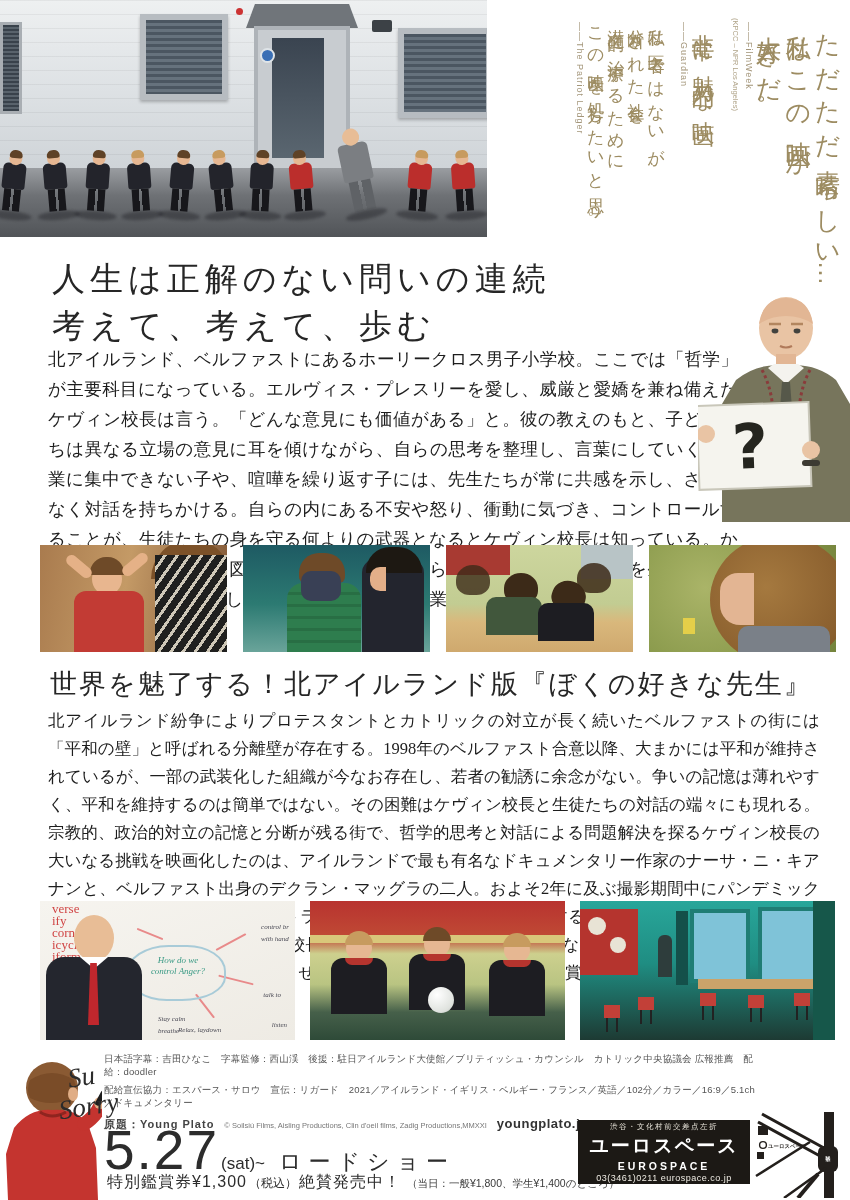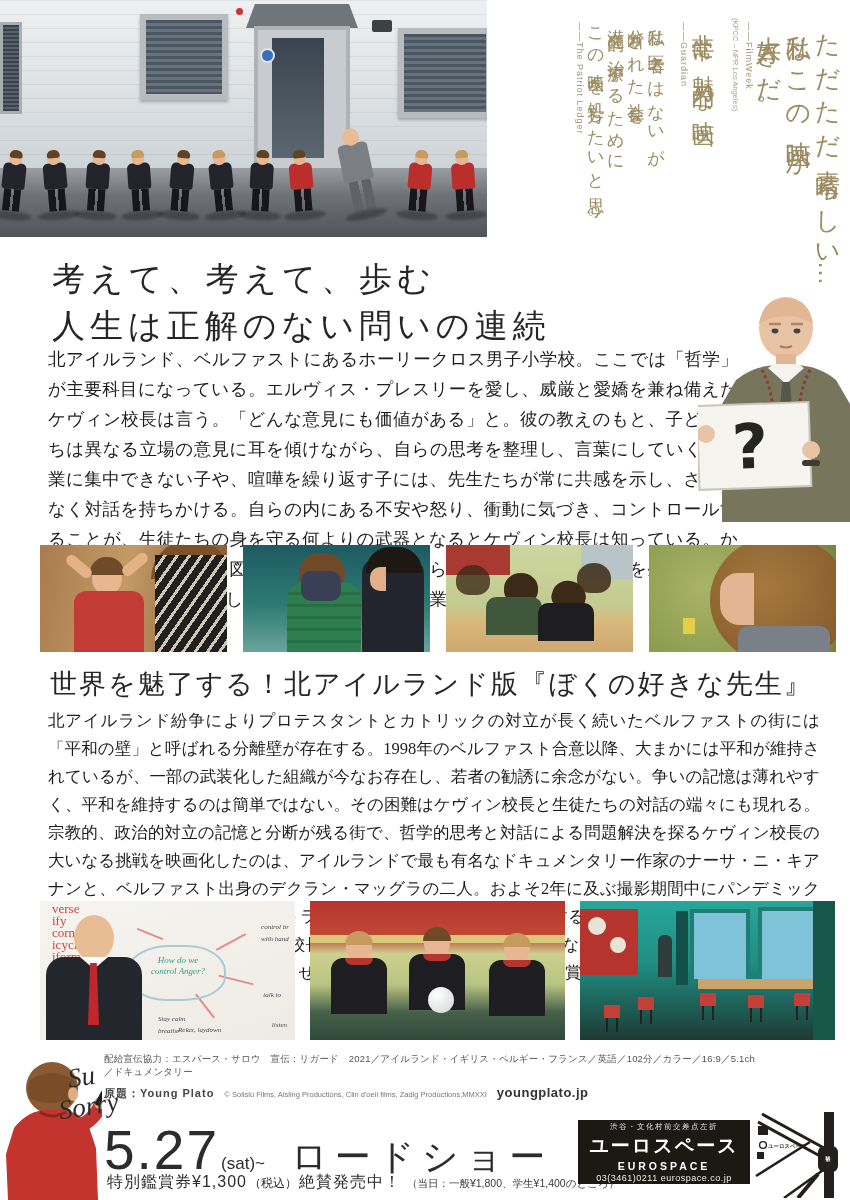--- a/index.html
+++ b/index.html
@@ -158,21 +158,21 @@
 
   
   .boy-writing{left:0;top:1058px;width:102px;height:142px;}
   .handwriting{left:70px;top:1060px;transform:rotate(-9deg);
     font-family:"Liberation Serif","DejaVu Serif",serif;font-style:italic;
     font-size:27px;color:#2b2b2b;line-height:30px;}
   .handwriting .hw2{margin-left:-14px;}
   .date-row{left:104px;top:1118px;display:flex;align-items:baseline;color:#2c2c2c;}
   .date-big{font-size:55px;letter-spacing:2px;}
   .date-small{font-size:17px;margin-left:2px;}
-  .roadshow{font-size:36px;letter-spacing:7px;margin-left:26px;}
+  .roadshow{font-size:22px;letter-spacing:7px;margin-left:14px;}
   .ticket-row{left:107px;top:1172px;display:flex;align-items:baseline;color:#2c2c2c;justify-content:flex-end;}
   .tk-main{font-size:16px;letter-spacing:1px;}
   .tk-tax{font-size:12px;margin:0 2px;}
   .tk-note{font-size:10.5px;margin-left:6px;color:#3a3a3a;}
   .theater{left:578px;top:1120px;width:172px;height:64px;background:#1c1915;color:#fff;
     display:flex;flex-direction:column;align-items:center;justify-content:center;gap:1px;}
   .th-note{font-size:7.5px;letter-spacing:1.5px;color:#e8e4da;}
   .th-kana{font-size:19px;font-weight:bold;letter-spacing:2px;}
   .th-en{font-size:10.5px;font-weight:bold;letter-spacing:3px;}
   .th-tel{font-size:9px;letter-spacing:0.5px;color:#efece4;}
@@ -267,22 +267,22 @@
   <div class="quote q3">
     <div class="q-line">私は医者ではないが、</div>
     <div class="q-line">分断された社会を</div>
     <div class="q-line">潜在的に治療するために</div>
     <div class="q-line">この映画を処方したいと思う。</div>
     <div class="q-src">——The Patriot Ledger</div>
   </div>
 </div>
 
 <div class="abs h1-block">
+  <div>人生は正解のない問いの連続</div>
   <div>考えて、考えて、歩む</div>
-  <div>人生は正解のない問いの連続</div>
 </div>
 <div class="abs body1">北アイルランド、ベルファストにあるホーリークロス男子小学校。ここでは「哲学」が主要科目になっている。エルヴィス・プレスリーを愛し、威厳と愛嬌を兼ね備えたケヴィン校長は言う。「どんな意見にも価値がある」と。彼の教えのもと、子どもたちは異なる立場の意見に耳を傾けながら、自らの思考を整理し、言葉にしていく。授業に集中できない子や、喧嘩を繰り返す子には、先生たちが常に共感を示し、さりげなく対話を持ちかける。自らの内にある不安や怒り、衝動に気づき、コントロールすることが、生徒たちの身を守る何よりの武器となるとケヴィン校長は知っている。かつて暴力で問題解決を図ってきた後悔と挫折から、新たな憎しみの連鎖を生み出さないために、彼が導き出した1つの答えが哲学の授業なのだ。</div>
 
 <svg class="abs qman" viewBox="0 0 152 238">
   <ellipse cx="88" cy="44" rx="27" ry="31" fill="#e9c4a4"></ellipse>
   <path d="M61 40 q4 -26 27 -26 q23 0 27 26 q-12 -8 -27 -8 q-15 0 -27 8" fill="#e2b694"></path>
   <ellipse cx="77" cy="47" rx="3.4" ry="2.4" fill="#42423e"></ellipse>
   <ellipse cx="99" cy="47" rx="3.4" ry="2.4" fill="#42423e"></ellipse>
   <path d="M71 40 h12 M93 40 h12" stroke="#b3865f" stroke-width="2.4" fill="none"></path>
   <path d="M82 62 q6 3 12 0" stroke="#b07a5a" stroke-width="2.2" fill="none"></path>
@@ -396,20 +396,21 @@
     <div class="chair" style="left:58px;top:96px;"></div>
     <div class="chair" style="left:120px;top:92px;"></div>
     <div class="chair" style="left:168px;top:94px;"></div>
     <div class="chair" style="left:214px;top:92px;"></div>
     <div class="chair" style="left:24px;top:104px;"></div>
     <div class="stripR"></div>
   </div>
 </div>
 
 <div class="abs credits">
+  <div class="cred-l2">日本語字幕：吉田ひなこ　字幕監修：西山渓　後援：駐日アイルランド大使館／ブリティッシュ・カウンシル　カトリック中央協議会 広報推薦　配給：doodler</div>
   <div class="cred-l3">配給宣伝協力：エスパース・サロウ　宣伝：リガード　2021／アイルランド・イギリス・ベルギー・フランス／英語／102分／カラー／16:9／5.1ch／ドキュメンタリー</div>
   <div class="cred-l4">
     <span class="cred-orig">原題：Young Plato</span>
     <span class="cred-copy">© Soilsiú Films, Aisling Productions, Clin d'oeil films, Zadig Productions,MMXXI</span>
     <span class="cred-url">youngplato.jp</span>
   </div>
 </div>
 
 <svg class="abs boy-writing" viewBox="0 0 102 142">
   <circle cx="52" cy="30" r="26" fill="#8a5a33"></circle>

